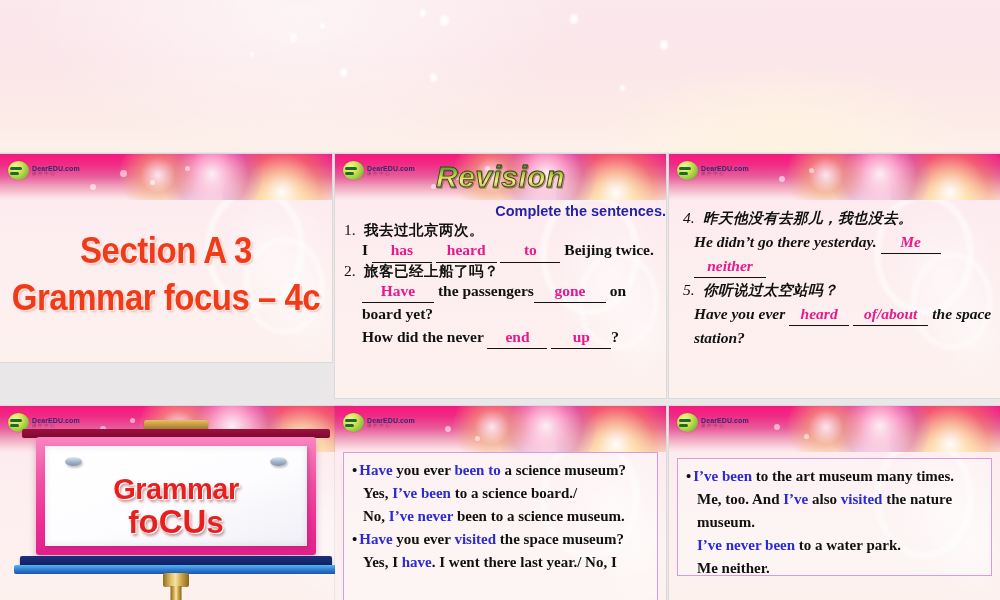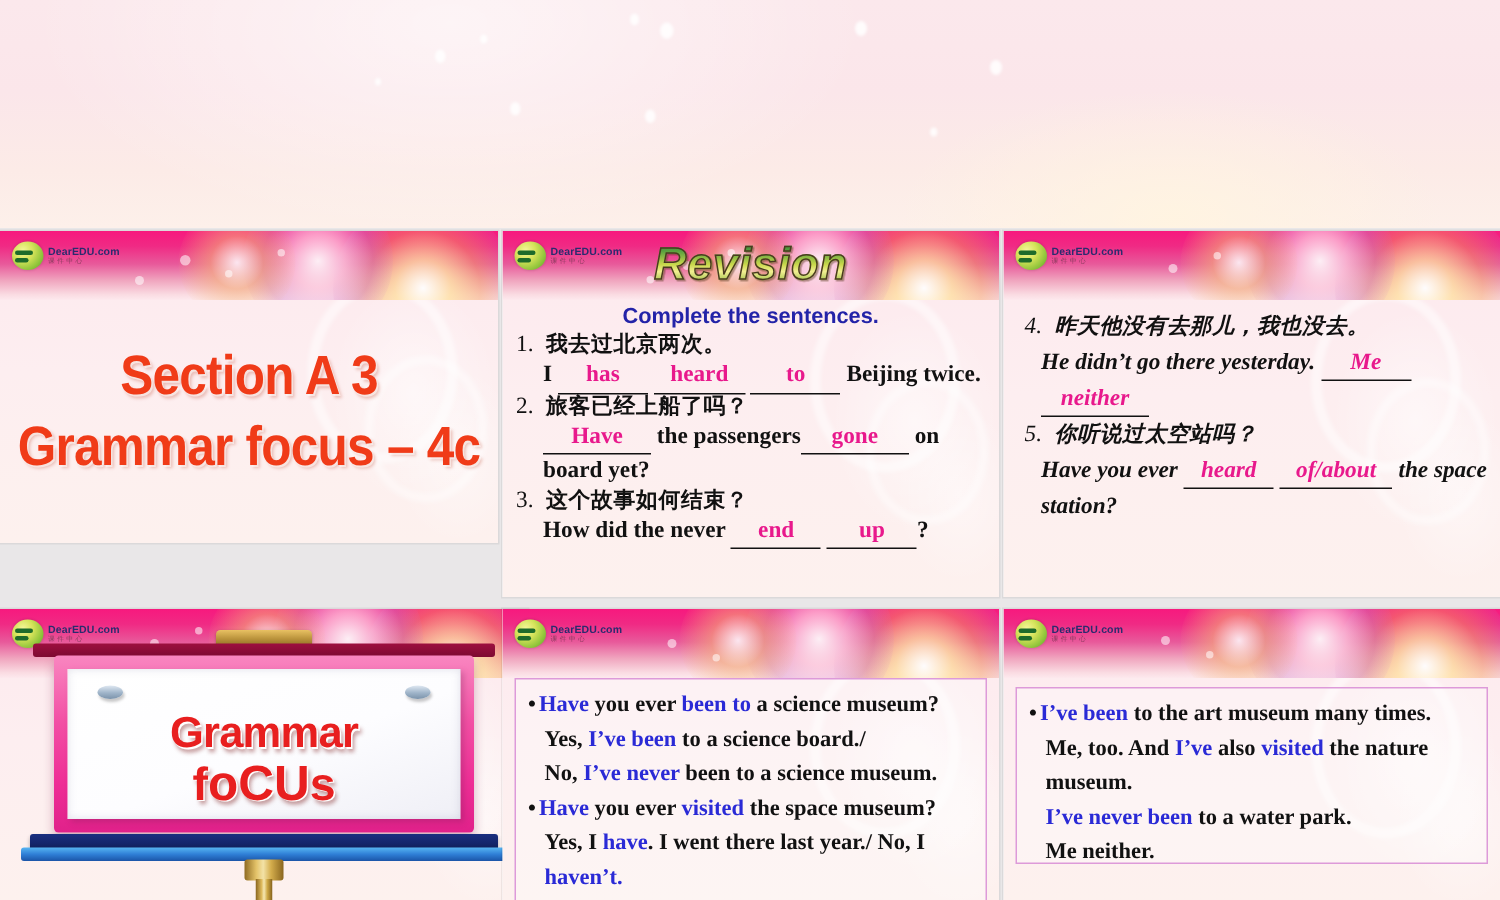--- a/index.html
+++ b/index.html
@@ -99,21 +99,21 @@
   .revision{
     position:absolute;left:0;right:0;top:6px;text-align:center;
     font-family:"Liberation Sans",sans-serif;font-style:italic;font-weight:bold;
     font-size:30px;letter-spacing:.5px;
     background:linear-gradient(180deg,#2f7d3c 0%,#5aa13f 22%,#c9d84c 48%,#f2ef92 62%,#9fc24a 82%,#2f7d3c 100%);
     -webkit-background-clip:text;background-clip:text;color:transparent;
     -webkit-text-stroke:1px #4a3a20;
     filter:drop-shadow(1.5px 1.5px 0 rgba(90,60,30,.45));
   }
   .complete{
-    position:absolute;left:0;right:0;top:49px;text-align:center;
+    position:absolute;left:0;right:0;top:49px;text-align:right;
     font-family:"Liberation Sans",sans-serif;font-weight:bold;font-size:14.5px;color:#2323a8;
   }
   .qlist{position:absolute;left:9px;right:6px;top:68px;}
   .qrow{font-size:15.5px;line-height:1.04;color:#111;font-weight:bold;margin-bottom:1px;}
   .qnum{display:inline-block;width:20px;font-weight:normal;}
   .cn{font-family:"DejaVu Sans",sans-serif;font-weight:bold;font-size:14.5px;letter-spacing:.5px;}
   .ansline{margin-left:18px;font-size:15.5px;font-weight:bold;color:#111;line-height:1.45;}
   .blank{
     color:#e8198c;font-weight:bold;border-bottom:1.6px solid #111;
     padding:0 11px;display:inline-block;text-align:center;
@@ -286,23 +286,20 @@
 
       <div class="qrow">
         <span class="qnum">2.</span><span class="cn">旅客已经上船了吗？</span>
       </div>
       <div class="ansline">
         <span class="blank w2">Have</span>
         <span>the passengers</span><span class="blank w2">gone</span>
         <span>on board yet?</span>
       </div>
 
-      <div class="qrow">
-        <span class="qnum">3.</span><span class="cn">这个故事如何结束？</span>
-      </div>
       <div class="ansline">
         <span>How did the never</span>
         <span class="blank w1">end</span>
         <span class="blank w1">up</span><span>?</span>
       </div>
 
     </div>
   </div>
 
   <div class="slide s3">
@@ -409,21 +406,20 @@
         <div class="logo-sub">课件中心</div>
       </div>
     </div>
 
     <div class="tbox" id="box5">
         <div class="tline"><span class="bullet">•</span><span class="bl">Have</span><span> you ever </span><span class="bl">been to</span><span> a science museum?</span></div>
         <div class="tline indent"><span>Yes, </span><span class="bl">I’ve been</span><span> to a science board./</span></div>
         <div class="tline indent"><span>No, </span><span class="bl">I’ve never</span><span> been to a science museum.</span></div>
         <div class="tline"><span class="bullet">•</span><span class="bl">Have</span><span> you ever </span><span class="bl">visited</span><span> the space museum?</span></div>
         <div class="tline indent"><span>Yes, I </span><span class="bl">have</span><span>. I went there last year./ No, I</span></div>
-        <div class="tline indent"><span class="bl">haven’t.</span></div>
       </div>
   </div>
 
   <div class="slide s6">
     <div class="slide-bg"></div>
     <div class="swirl"></div>
 
     <div class="hdr">
       <div class="fw fw1"></div>
       <div class="fw fw2"></div>

